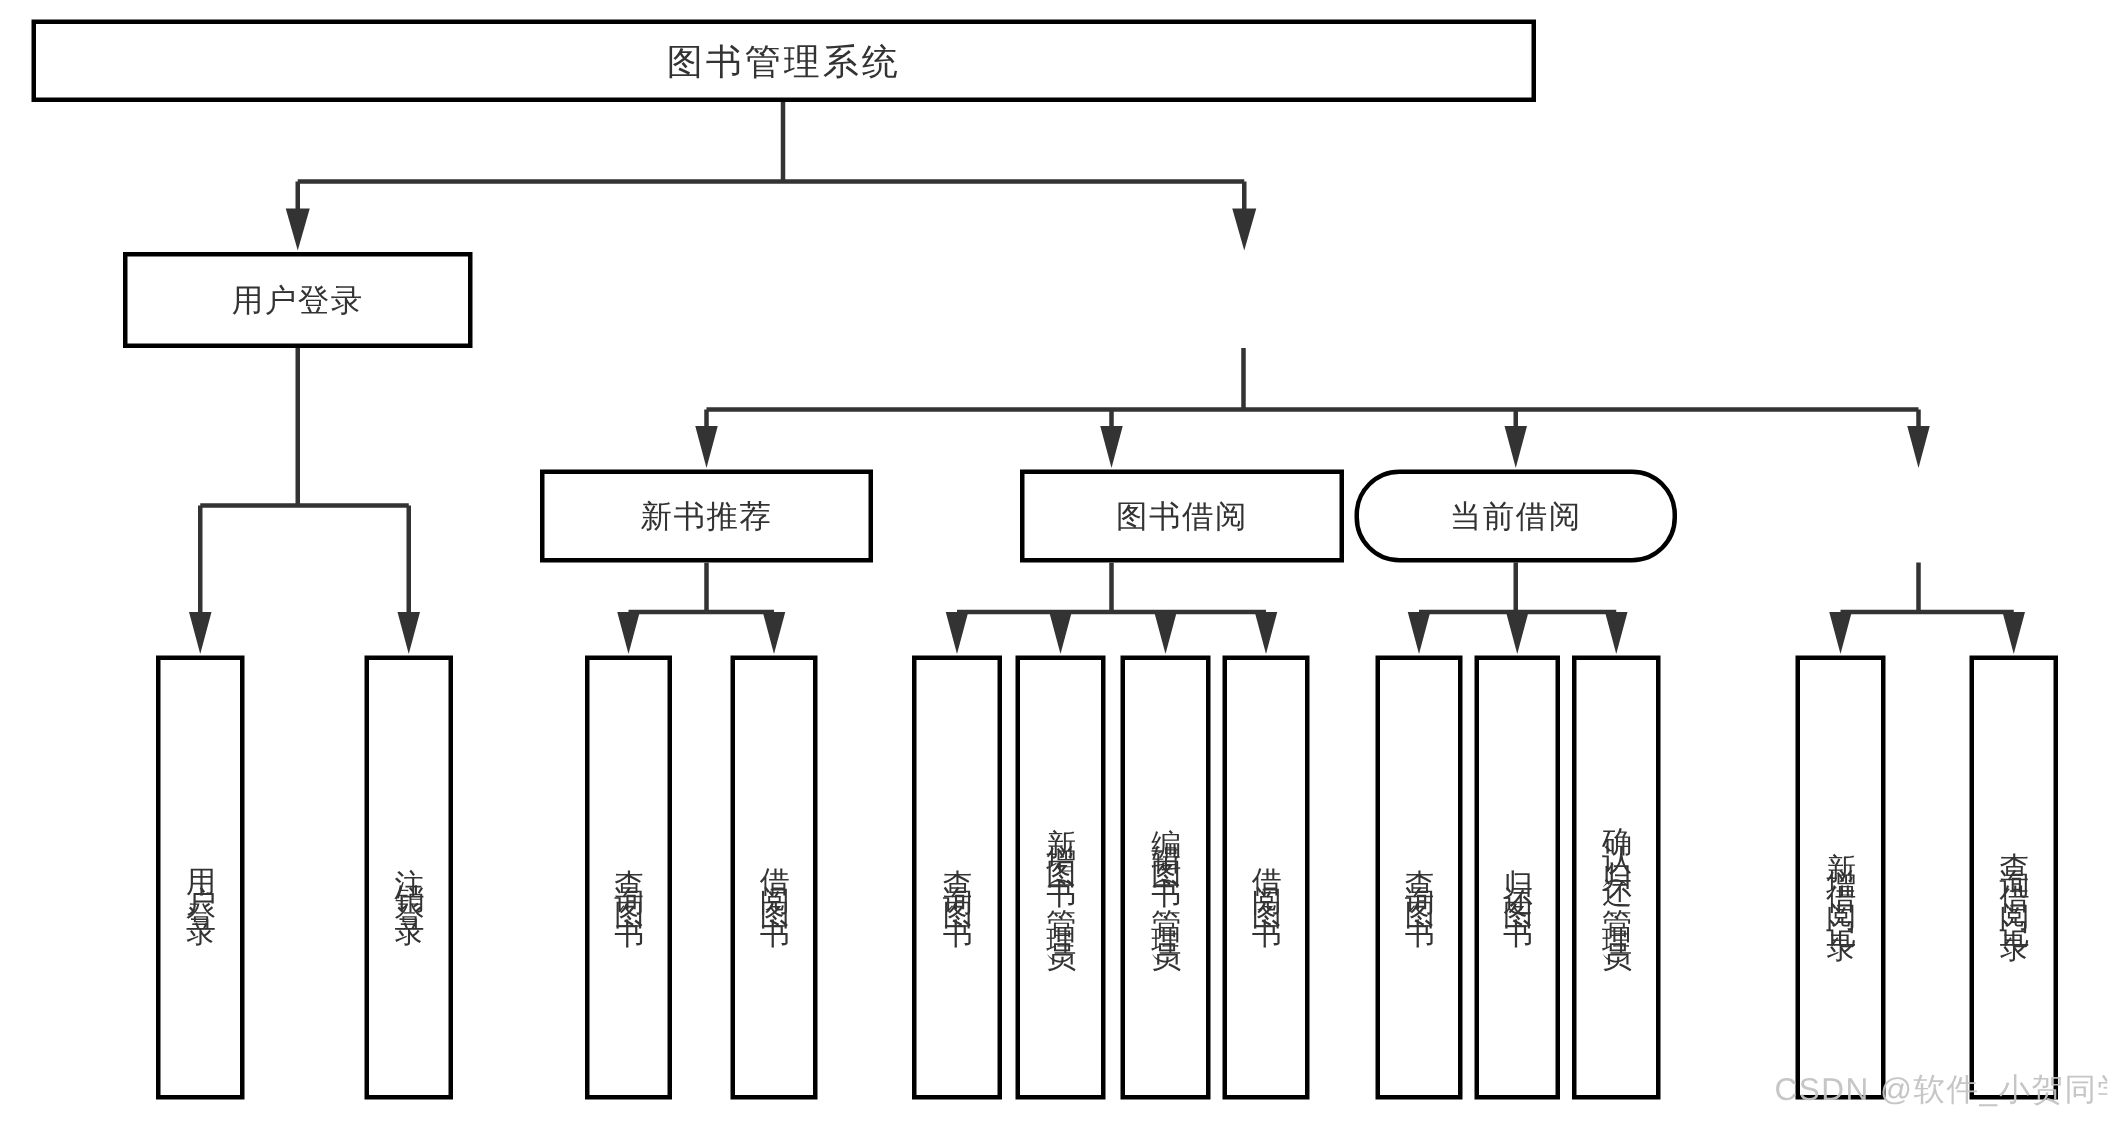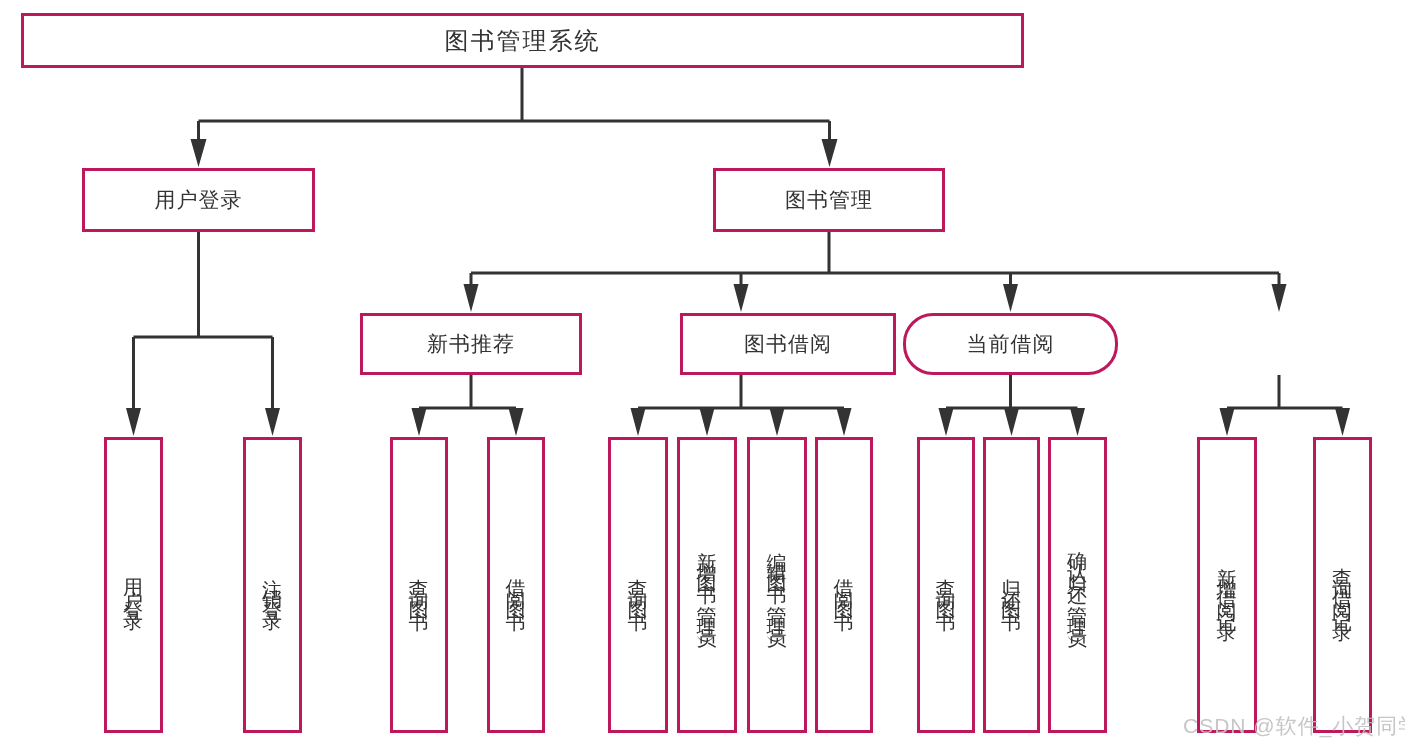--- a/index.html
+++ b/index.html
@@ -18,21 +18,21 @@
   .connectors {
     position: absolute;
     left: 0; top: 0;
     width: 1405px;
     height: 747px;
   }
   .box {
     position: absolute;
     box-sizing: border-box;
     background: #ffffff;
-    border: 3px solid #be185d;
+    border: 3px solid #000000;
     display: flex;
     align-items: center;
     justify-content: center;
     color: #333333;
   }
   .box .lbl {
     font-size: 21px;
     letter-spacing: 1px;
     white-space: nowrap;
   }
@@ -96,23 +96,20 @@
     </g>
   </svg>
 
   <div class="box root" style="left:21px; top:13px; width:1003px; height:55px;">
     <span class="lbl">图书管理系统</span>
   </div>
 
   <div class="box" style="left:82px; top:168px; width:233px; height:64px;">
     <span class="lbl">用户登录</span>
   </div>
-  <div class="box" style="left:713px; top:168px; width:232px; height:64px;">
-    <span class="lbl">图书管理</span>
-  </div>
 
   <div class="box" style="left:360px; top:313px; width:222px; height:62px;">
     <span class="lbl">新书推荐</span>
   </div>
   <div class="box" style="left:633px; top:313px; width:216px; height:62px;margin-left:47px;">
     <span class="lbl">图书借阅</span>
   </div>
   <div class="box" style="left:903px; top:313px; width:215px; height:62px;border-radius:30px;">
     <span class="lbl">当前借阅</span>
   </div>

